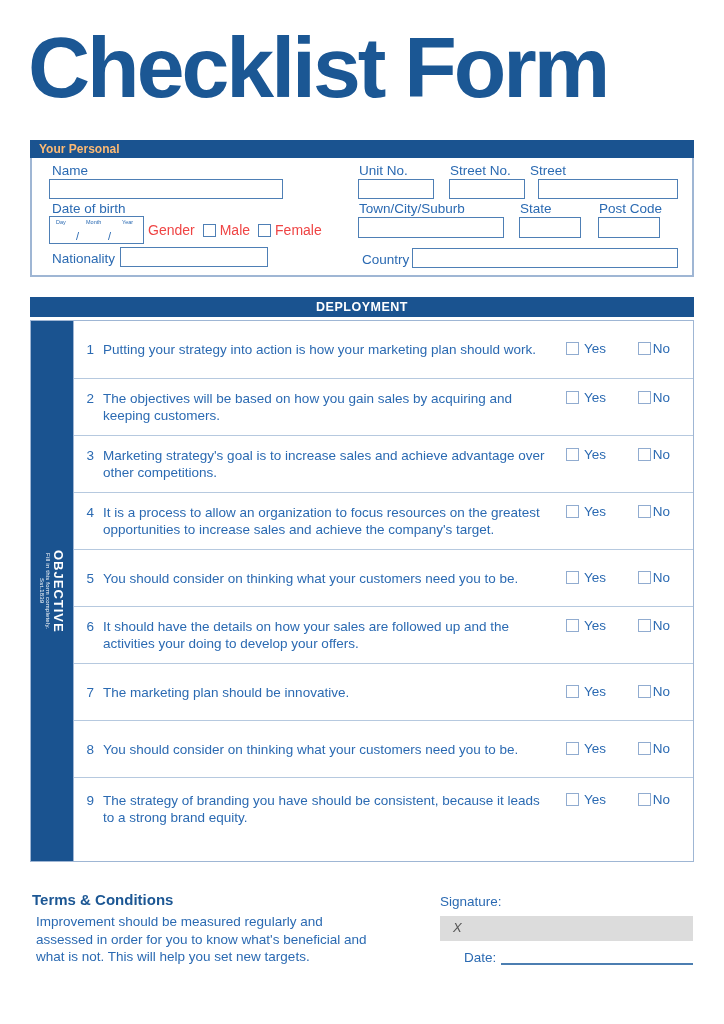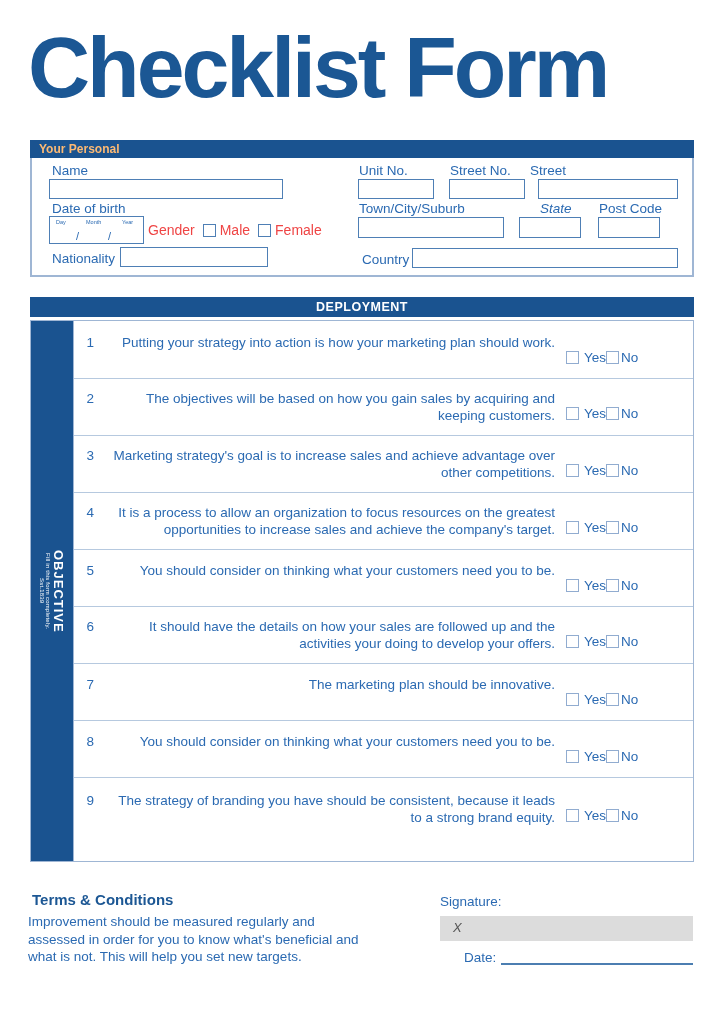--- a/index.html
+++ b/index.html
@@ -44,33 +44,33 @@
   .side-sub { display:block; font-size:6px; letter-spacing:0.2px; }
   .rows-col { flex:1 1 auto; display:flex; flex-direction:column; border-left:1.5px solid #9FB6D4; }
 
   .q-row { min-height:57px; flex:0 0 57px; display:flex; align-items:center; }
   .q-row + .q-row { border-top:1.5px solid #B6C9DF; }
   .q-row:last-child { flex:1 1 auto; align-items:flex-start; padding-top:14px; }
   .q-line { display:flex; align-items:flex-start; width:100%; padding-left:6px; padding-right:23px; }
   .q-num { width:14px; text-align:right; font-size:13.5px; color:#2B6AB2;
            line-height:17px; flex:0 0 14px; }
   .q-text { margin-left:9px; width:452px; font-size:13.5px; color:#2B6AB2;
-            line-height:17px; white-space:pre-line;text-align:right; }
-  .q-choices { margin-left:auto; width:104px; display:flex; justify-content:flex-start;
-               flex:0 0 104px;margin-top:16px; }
+            line-height:17px; white-space:pre-line; }
+  .q-choices { margin-left:auto; width:104px; display:flex; justify-content:space-between;
+               flex:0 0 104px; }
   .choice { display:flex; align-items:flex-start; }
   .choice .cb { margin-top:1px; }
   .choice-label { font-size:13.5px; color:#2B6AB2; line-height:16px; }
   .choice-yes .choice-label { margin-left:5px; }
   .choice-no .choice-label { margin-left:2px; }
 
   
   .terms-heading { position:absolute; left:32px; top:891px; font-size:15px;
                    font-weight:bold; color:#1C5794; }
-  .terms-body { position:absolute; left:28px; top:913px; width:350px; font-size:13.5px;
+  .terms-body { position:absolute; left:36px; top:913px; width:350px; font-size:13.5px;
                 color:#2B6AB2; line-height:17.5px; white-space:pre-line; }
   .sig-label { position:absolute; left:440px; top:894px; font-size:13.5px; color:#2B6AB2; }
   .sig-box { position:absolute; left:440px; top:916px; width:253px; height:25px;
              background:#DCDCDC; }
   .sig-x { position:absolute; left:13px; top:4px; font-size:13px; font-style:italic; color:#555; }
   .date-row { position:absolute; left:440px; top:949px; width:253px; display:flex;
               align-items:flex-end; }
   .date-label { font-size:13.5px; color:#2B6AB2;margin-left:24px; }
   .date-line { flex:1 1 auto; margin-left:5px; border-bottom:2px solid #4C7EB1; height:16px; }
 </style>
@@ -109,21 +109,21 @@
       <span class="g-lbl">Gender</span>
       <span class="cb" style="margin-left:8px;"></span>
       <span class="g-lbl" style="margin-left:4px;">Male</span>
       <span class="cb" style="margin-left:8px;"></span>
       <span class="g-lbl" style="margin-left:4px;">Female</span>
     </div>
 
     <div class="lbl" style="left:327px; top:59px;">Town/City/Suburb</div>
     <div class="inp" style="left:326px; top:75px; width:146px; height:21px;"></div>
 
-    <div class="lbl" style="left:508px; top:59px;font-style:italic;">State</div>
+    <div class="lbl" style="left:488px; top:59px;">State</div>
     <div class="inp" style="left:487px; top:75px; width:62px; height:21px;"></div>
 
     <div class="lbl" style="left:567px; top:59px;">Post Code</div>
     <div class="inp" style="left:566px; top:75px; width:62px; height:21px;"></div>
 
     <div class="lbl" style="left:20px; top:109px;">Nationality</div>
     <div class="inp" style="left:88px; top:105px; width:148px; height:20px;"></div>
 
     <div class="lbl" style="left:330px; top:110px;">Country</div>
     <div class="inp" style="left:380px; top:106px; width:266px; height:20px;"></div>

